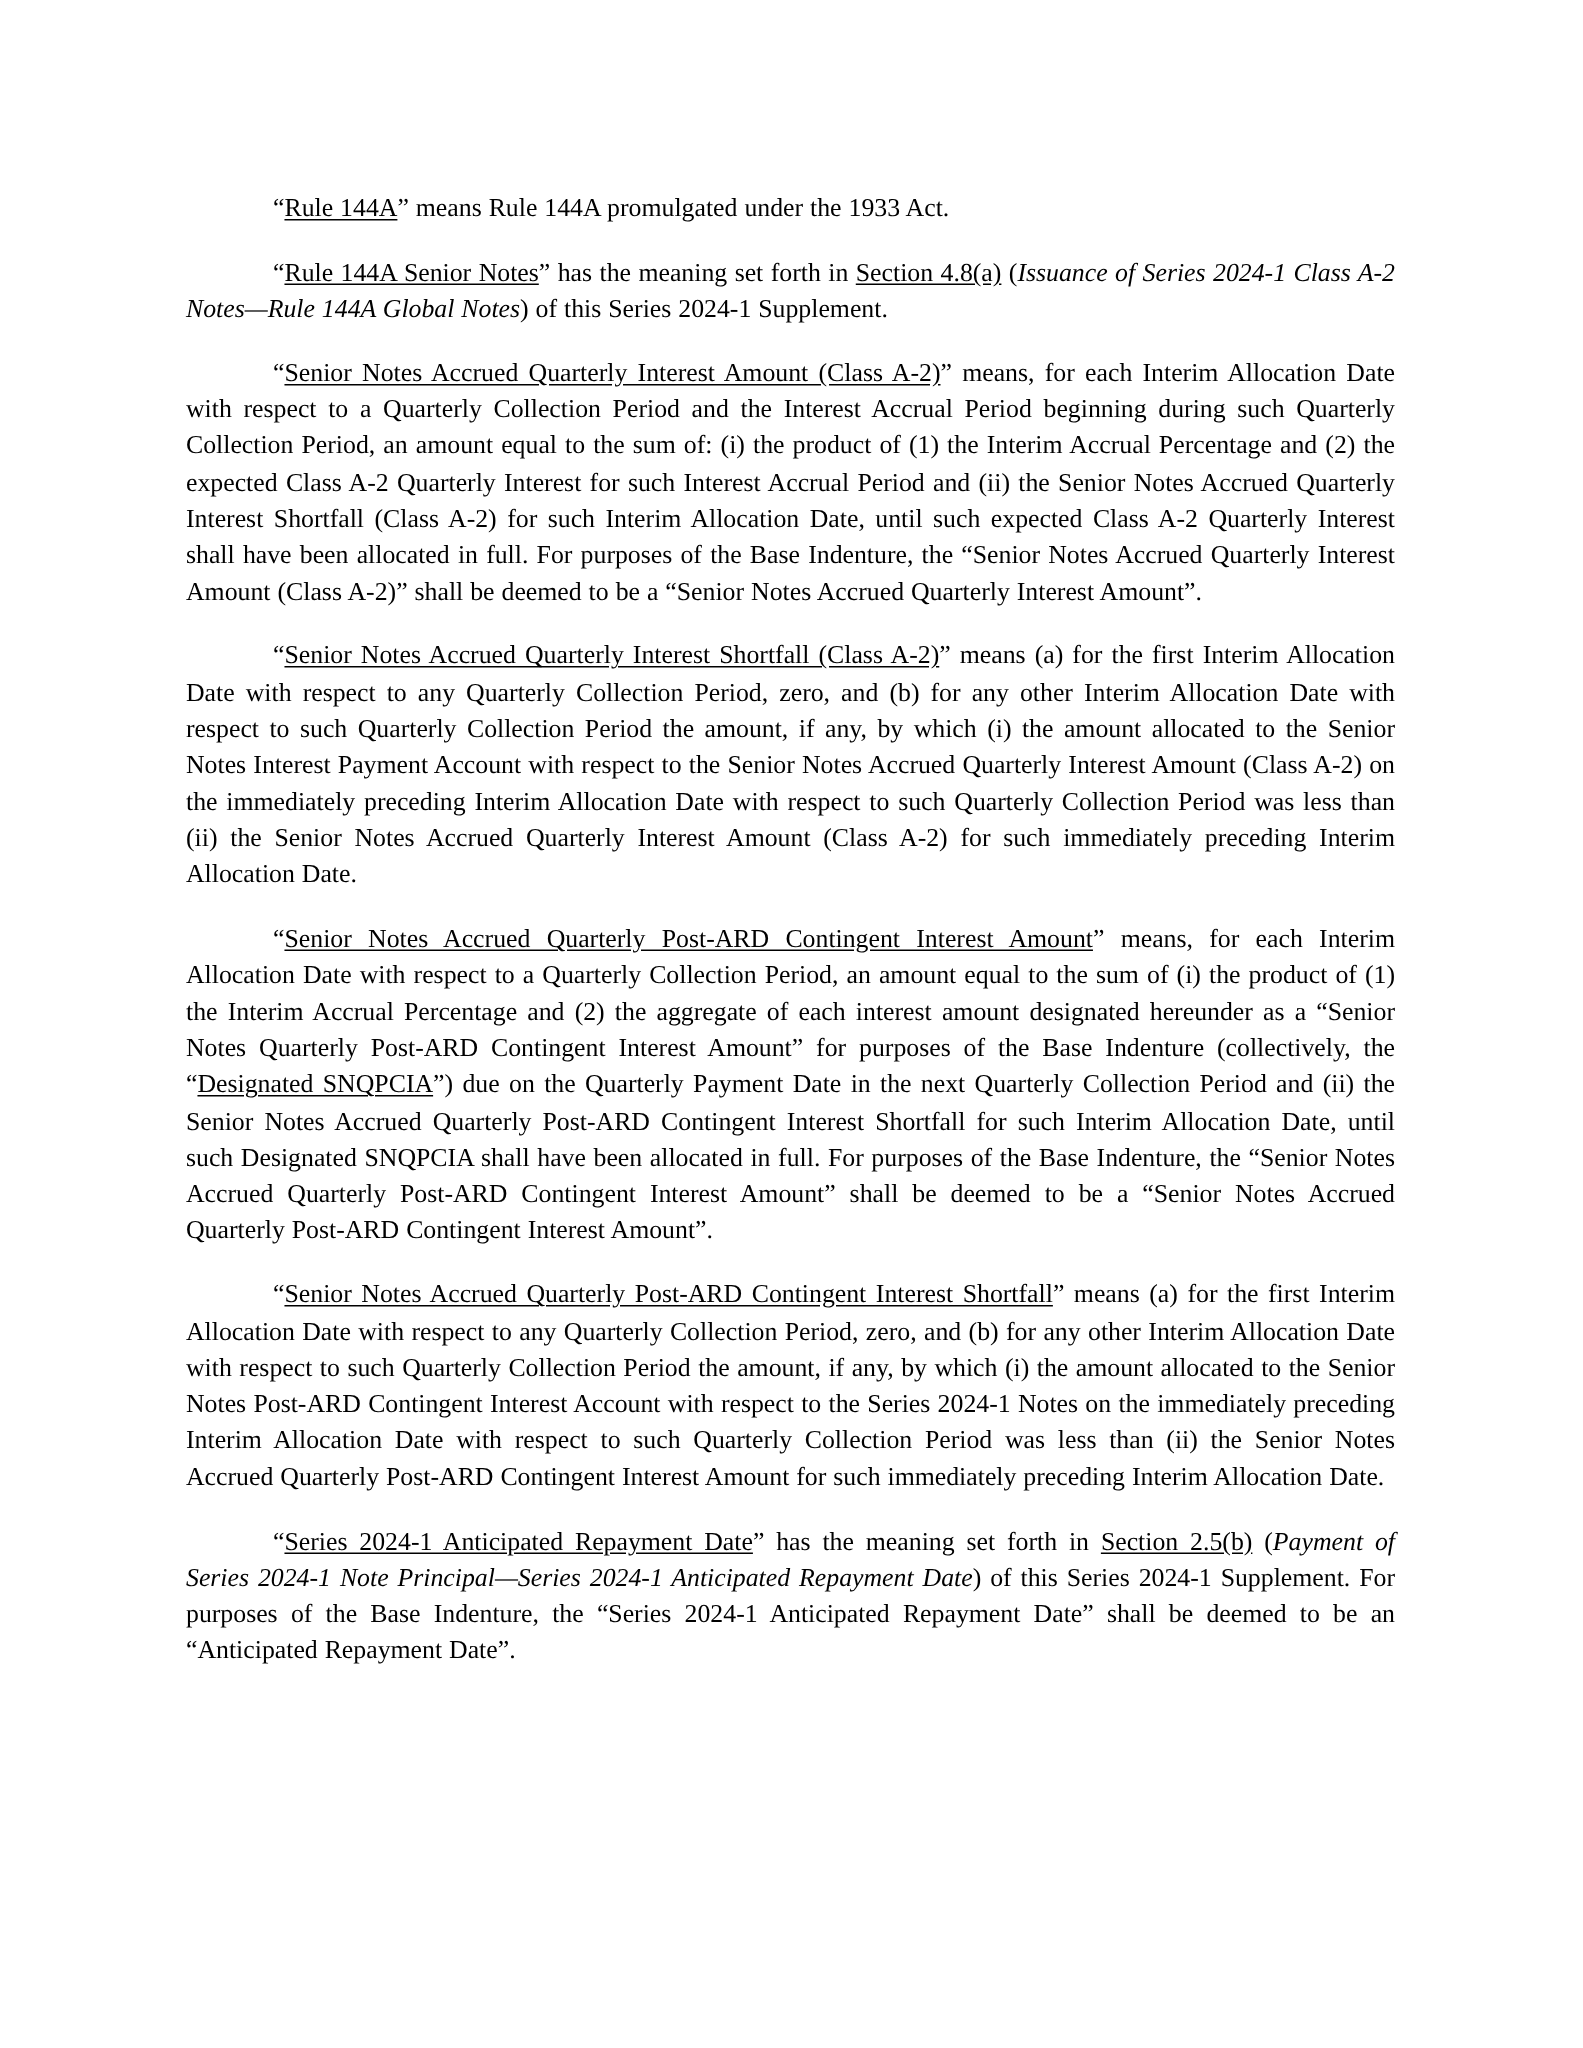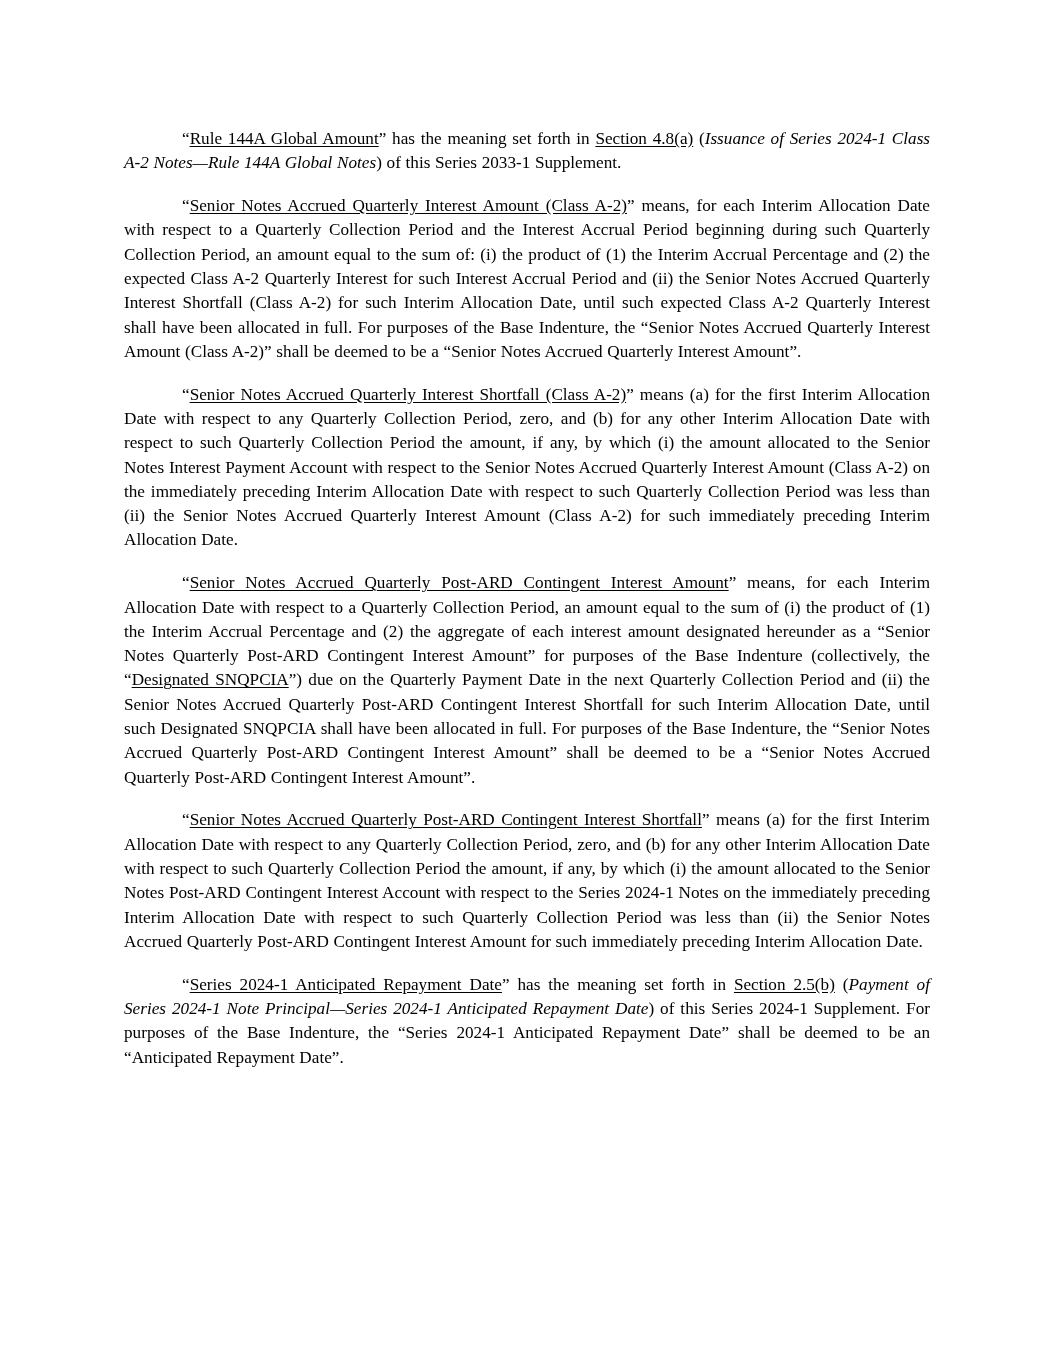--- a/index.html
+++ b/index.html
@@ -37,20 +37,21 @@
   }
   p.para span.i {
     font-style: italic;
   }
 </style>
 </head>
 <body>
 
 <div class="page">
   <div class="doc-body">
-      <p class="para"><span>“</span><span class="u">Rule 144A Global Amount</span><span>” has the meaning set forth in </span><span class="u">Section 4.8(a)</span><span> (</span><span class="i">Issuance of Series 2024-1 Class A-2 Notes—Rule 144A Global Notes</span><span>) of this Series 2033-1 Supplement.</span></p>
+      <p class="para"><span>“</span><span class="u">Rule 144A</span><span>” means Rule 144A promulgated under the 1933 Act.</span></p>
+      <p class="para"><span>“</span><span class="u">Rule 144A Senior Notes</span><span>” has the meaning set forth in </span><span class="u">Section 4.8(a)</span><span> (</span><span class="i">Issuance of Series 2024-1 Class A-2 Notes—Rule 144A Global Notes</span><span>) of this Series 2024-1 Supplement.</span></p>
       <p class="para"><span>“</span><span class="u">Senior Notes Accrued Quarterly Interest Amount (Class A-2)</span><span>” means, for each Interim Allocation Date with respect to a Quarterly Collection Period and the Interest Accrual Period beginning during such Quarterly Collection Period, an amount equal to the sum of: (i) the product of (1) the Interim Accrual Percentage and (2) the expected Class A-2 Quarterly Interest for such Interest Accrual Period and (ii) the Senior Notes Accrued Quarterly Interest Shortfall (Class A-2) for such Interim Allocation Date, until such expected Class A-2 Quarterly Interest shall have been allocated in full. For purposes of the Base Indenture, the “Senior Notes Accrued Quarterly Interest Amount (Class A-2)” shall be deemed to be a “Senior Notes Accrued Quarterly Interest Amount”.</span></p>
       <p class="para"><span>“</span><span class="u">Senior Notes Accrued Quarterly Interest Shortfall (Class A-2)</span><span>” means (a) for the first Interim Allocation Date with respect to any Quarterly Collection Period, zero, and (b) for any other Interim Allocation Date with respect to such Quarterly Collection Period the amount, if any, by which (i) the amount allocated to the Senior Notes Interest Payment Account with respect to the Senior Notes Accrued Quarterly Interest Amount (Class A-2) on the immediately preceding Interim Allocation Date with respect to such Quarterly Collection Period was less than (ii) the Senior Notes Accrued Quarterly Interest Amount (Class A-2) for such immediately preceding Interim Allocation Date.</span></p>
       <p class="para"><span>“</span><span class="u">Senior Notes Accrued Quarterly Post-ARD Contingent Interest Amount</span><span>” means, for each Interim Allocation Date with respect to a Quarterly Collection Period, an amount equal to the sum of (i) the product of (1) the Interim Accrual Percentage and (2) the aggregate of each interest amount designated hereunder as a “Senior Notes Quarterly Post-ARD Contingent Interest Amount” for purposes of the Base Indenture (collectively, the “</span><span class="u">Designated SNQPCIA</span><span>”) due on the Quarterly Payment Date in the next Quarterly Collection Period and (ii) the Senior Notes Accrued Quarterly Post-ARD Contingent Interest Shortfall for such Interim Allocation Date, until such Designated SNQPCIA shall have been allocated in full.  For purposes of the Base Indenture, the “Senior Notes Accrued Quarterly Post-ARD Contingent Interest Amount” shall be deemed to be a “Senior Notes Accrued Quarterly Post-ARD Contingent Interest Amount”.</span></p>
       <p class="para"><span>“</span><span class="u">Senior Notes Accrued Quarterly Post-ARD Contingent Interest Shortfall</span><span>” means (a) for the first Interim Allocation Date with respect to any Quarterly Collection Period, zero, and (b) for any other Interim Allocation Date with respect to such Quarterly Collection Period the amount, if any, by which (i) the amount allocated to the Senior Notes Post-ARD Contingent Interest Account with respect to the Series 2024-1 Notes on the immediately preceding Interim Allocation Date with respect to such Quarterly Collection Period was less than (ii) the Senior Notes Accrued Quarterly Post-ARD Contingent Interest Amount for such immediately preceding Interim Allocation Date.</span></p>
       <p class="para"><span>“</span><span class="u">Series 2024-1 Anticipated Repayment Date</span><span>” has the meaning set forth in </span><span class="u">Section 2.5(b)</span><span> (</span><span class="i">Payment of Series 2024-1 Note Principal—Series 2024-1 Anticipated Repayment Date</span><span>) of this Series 2024-1 Supplement.  For purposes of the Base Indenture, the “Series 2024-1 Anticipated Repayment Date” shall be deemed to be an “Anticipated Repayment Date”.</span></p>
     </div>
 </div>
 
 </body></html>

